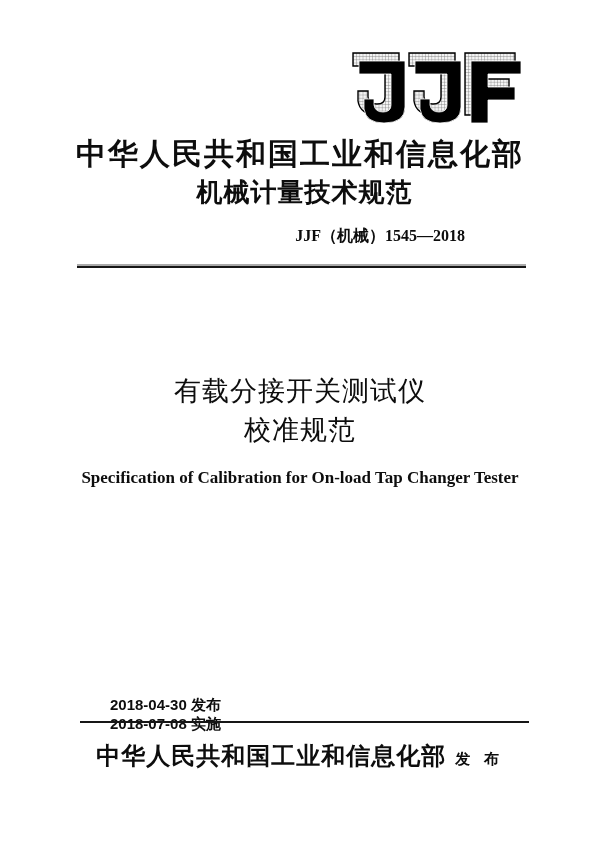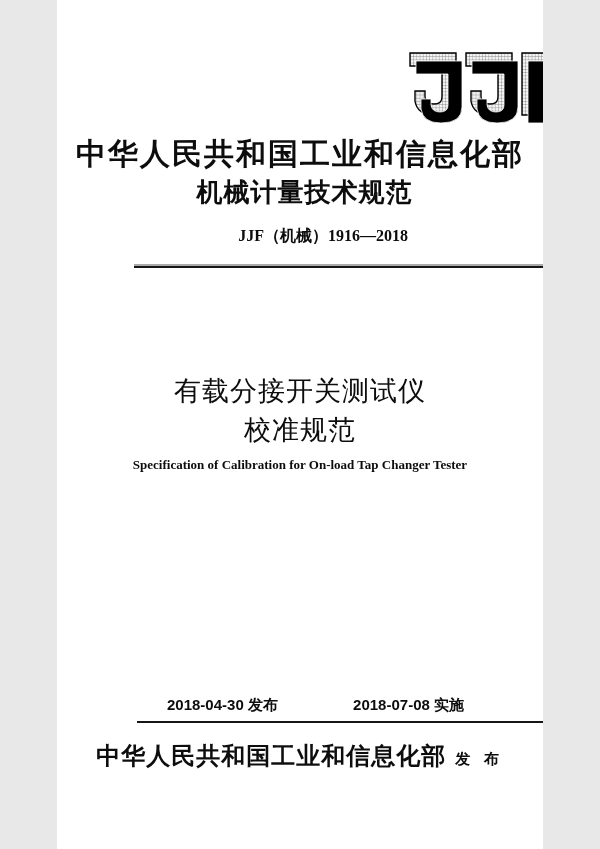--- a/index.html
+++ b/index.html
@@ -2,21 +2,21 @@
 <html><head>
 <meta charset="utf-8">
 <style>
   html, body {
     margin: 0;
     padding: 0;
     background: #e8e8e8;
   }
   .page {
     position: relative;
-    width: 486px;
+    width: 600px;
     height: 849px;
     margin: 0 auto;
     background: #ffffff;
     overflow: hidden;
     color: #0d0d0d;
   }
   .abs { position: absolute; }
   .center { left: 0; right: 0; text-align: center; }
 
   .logo {
@@ -78,36 +78,37 @@
   }
   .main-title2 {
     top: 412px;
     font-family: "Liberation Sans", sans-serif;
     font-weight: normal;
     font-size: 27px;
     letter-spacing: 1px;
     white-space: nowrap;
   }
   .english-title {
-    top: 457px;
+    top: 468px;
     font-family: "Liberation Serif", serif;
     font-weight: bold;
-    font-size: 13px;
+    font-size: 17px;
     white-space: nowrap;
   }
   .dates {
     top: 696px;
     left: 110px;
     right: 79px;
     display: flex;
     justify-content: space-between;
     font-family: "Liberation Sans", sans-serif;
     font-weight: bold;
     font-size: 15px;
     white-space: nowrap;
+    flex-direction: column;
   }
   .rule-bottom {
     top: 721px;
     left: 80px;
     width: 449px;
     height: 2px;
   }
   .publisher {
     top: 740px;
     font-family: "Liberation Serif", serif;
@@ -153,21 +154,21 @@
           <path d="M0 0 H50 V13 H17 V26 H44 V39 H17 V62 H0 Z" transform="translate(-6,-8)" fill="url(#hatch)" stroke="#000" stroke-width="1.4"></path>
           <path d="M0 0 H50 V13 H17 V26 H44 V39 H17 V62 H0 Z" fill="#000" stroke="#ffffff" stroke-width="0.8"></path>
         </g>
       </g>
     </svg>
     <span class="sr">JJF</span>
   </div>
 
   <div class="abs center ministry">中华人民共和国工业和信息化部</div>
   <div class="abs center spec-type">机械计量技术规范</div>
-  <div class="abs doc-number">JJF（机械）1916—2018</div>
+  <div class="abs doc-number">JJF（机械）1545—2018</div>
   <div class="abs rule rule-top"></div>
 
   <div class="abs center main-title">有载分接开关测试仪</div>
   <div class="abs center main-title2">校准规范</div>
   <div class="abs center english-title">Specification of Calibration for On-load Tap Changer Tester</div>
 
   <div class="abs dates">
     <span><span>2018-04-30</span> <span>发布</span></span>
     <span><span>2018-07-08</span> <span>实施</span></span>
   </div>

